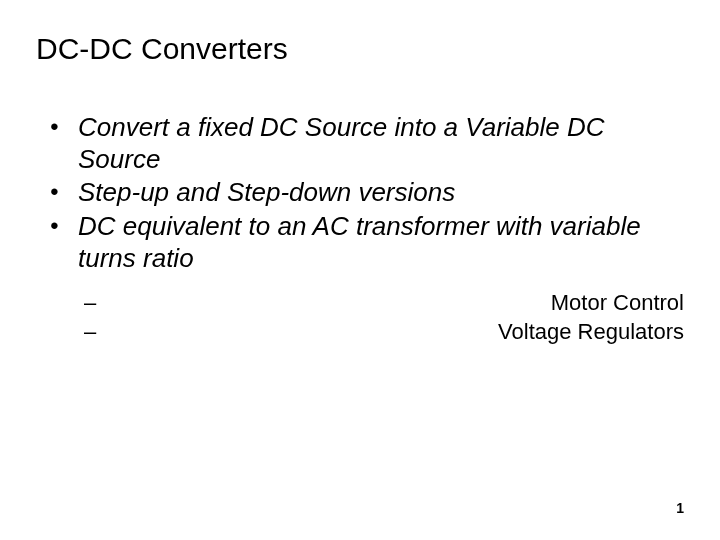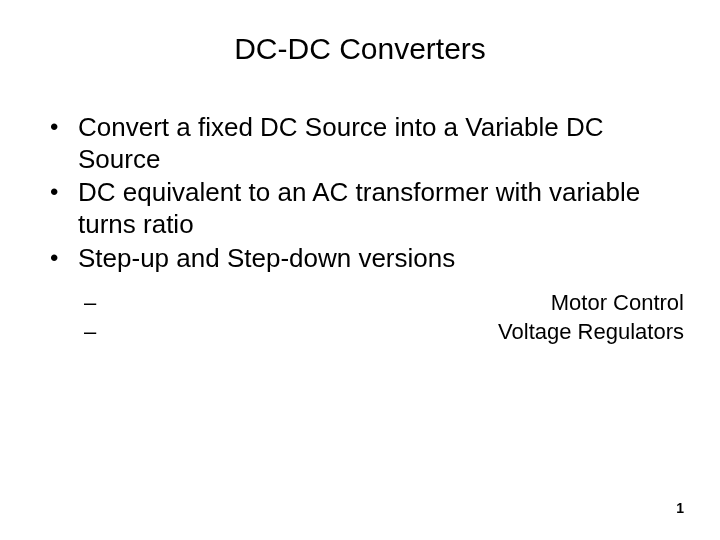--- a/index.html
+++ b/index.html
@@ -18,27 +18,27 @@
     }
     .slide {
       width: 100%;
       height: 100%;
       padding: 28px 36px 28px 36px;
       position: relative;
     }
     .title {
       font-size: 30px;
       font-weight: normal;
-      text-align: center;
       margin-bottom: 46px;
       margin-top: 4px;
     }
     .bullets {
       list-style: none;
       padding-left: 0;
+      font-style: italic;
     }
     .bullets > li {
       font-size: 26px;
       line-height: 1.22;
       margin-bottom: 2px;
       padding-left: 42px;
       position: relative;
     }
     .bullets > li::before {
       content: "•";
@@ -74,21 +74,21 @@
       font-weight: bold;
     }
   </style>
 </head>
 <body>
 
 <div class="slide">
   <h1 class="title">DC-DC Converters</h1>
   <ul class="bullets">
     <li>Convert a fixed DC Source into a Variable DC Source</li>
+    <li>Step-up and Step-down versions</li>
     <li>DC equivalent to an AC transformer with variable turns ratio</li>
-    <li>Step-up and Step-down versions</li>
   </ul>
   <ul class="sub-bullets">
     <li>Motor Control</li>
     <li>Voltage Regulators</li>
   </ul>
   <div class="page-number">1</div>
 </div>
 
 </body></html>

